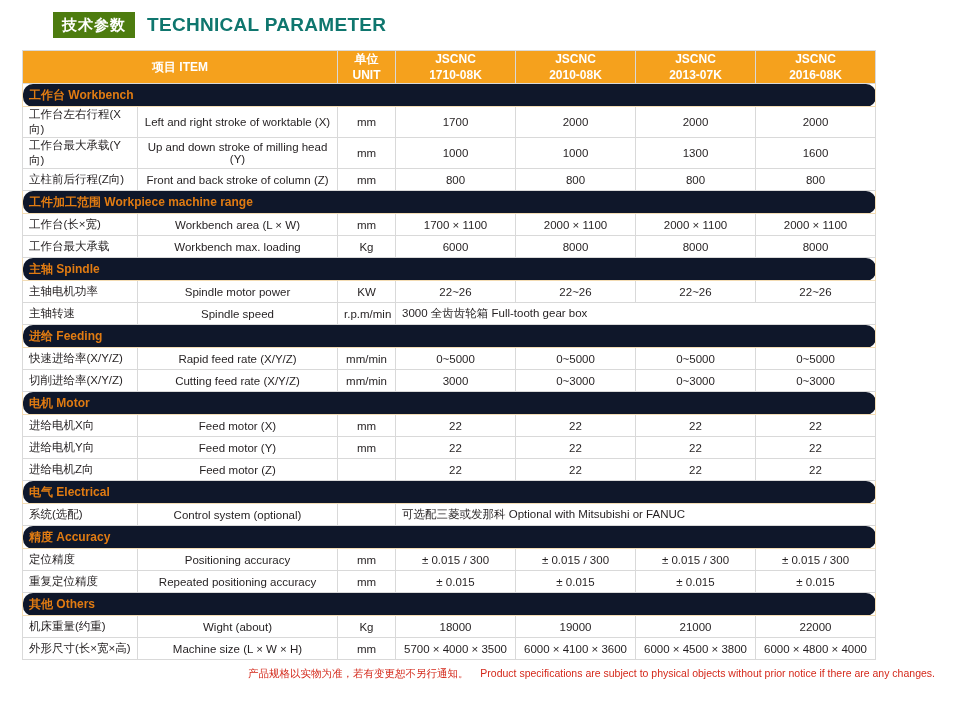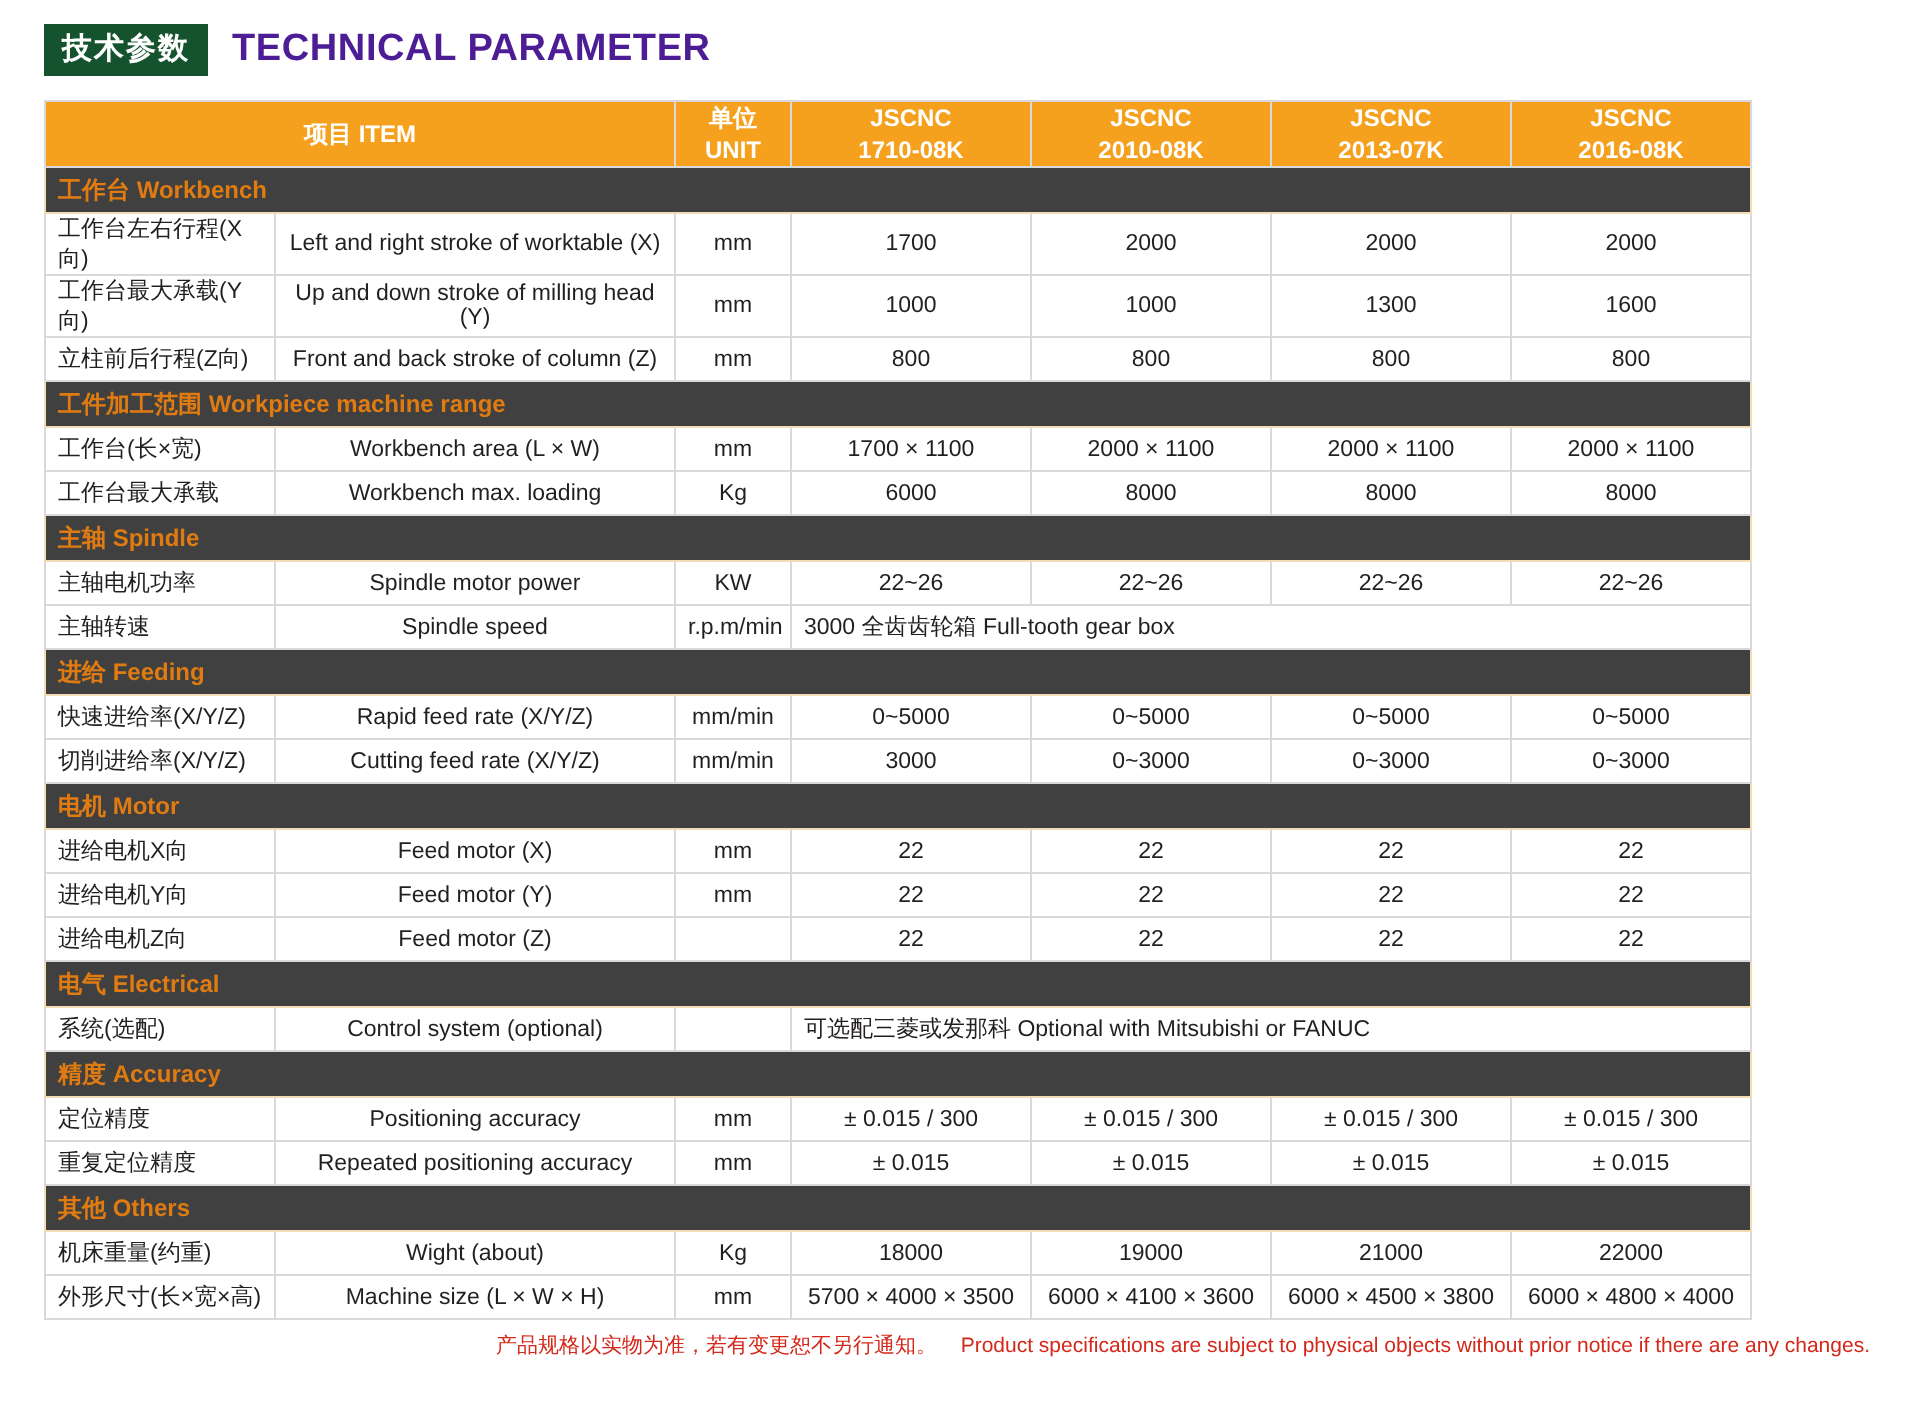--- a/index.html
+++ b/index.html
@@ -23,33 +23,34 @@
   }
 
   
   .header {
     display: flex;
     align-items: center;
     height: 30px;
     margin-bottom: 10px;
   }
   .header-badge {
-    background: #14532d;
+    background: #4d7c0f;
     color: #ffffff;
     font-size: 15px;
     font-weight: bold;
     padding: 4px 9px;
     line-height: 1.15;
     letter-spacing: 1px;
+    margin-left: 31px;
   }
   .header-title {
     margin-left: 12px;
     font-size: 19px;
     font-weight: bold;
-    color: #4c1d95;
+    color: #0f766e;
     letter-spacing: 0.3px;
   }
 
   
   table.spec {
     border-collapse: collapse;
     width: 757px;
     table-layout: fixed;
     font-size: 11.5px;
   }
@@ -73,29 +74,30 @@
   thead th.item-col { font-size: 12px; }
   thead th .l1 { display: block; }
   thead th .l2 { display: block; }
 
   col.c-item { width: 115px; }
   col.c-desc { width: 200px; }
   col.c-unit { width: 58px; }
   col.c-val  { width: 120px; }
 
   tr.section td {
-    background: #404040;
+    background: #0f172a;
     color: #e07b12;
     font-weight: bold;
     font-size: 12px;
     height: 23px;
     border-top: 1px solid #f3dcb4;
     border-bottom: 1px solid #f3dcb4;
     border-left: 1px solid #f3dcb4;
     border-right: 1px solid #f3dcb4;
+    border-radius: 10px;
   }
   tr.section td .cn { color: #e07b12; }
   tr.section td .en { color: #e07b12; }
 
   td.item   { text-align: left;   padding-left: 8px; }
   td.desc   { text-align: center;   padding-left: 8px; }
   td.unit   { text-align: center; }
   td.val    { text-align: center; }
   td.merged { text-align: left; }
 

